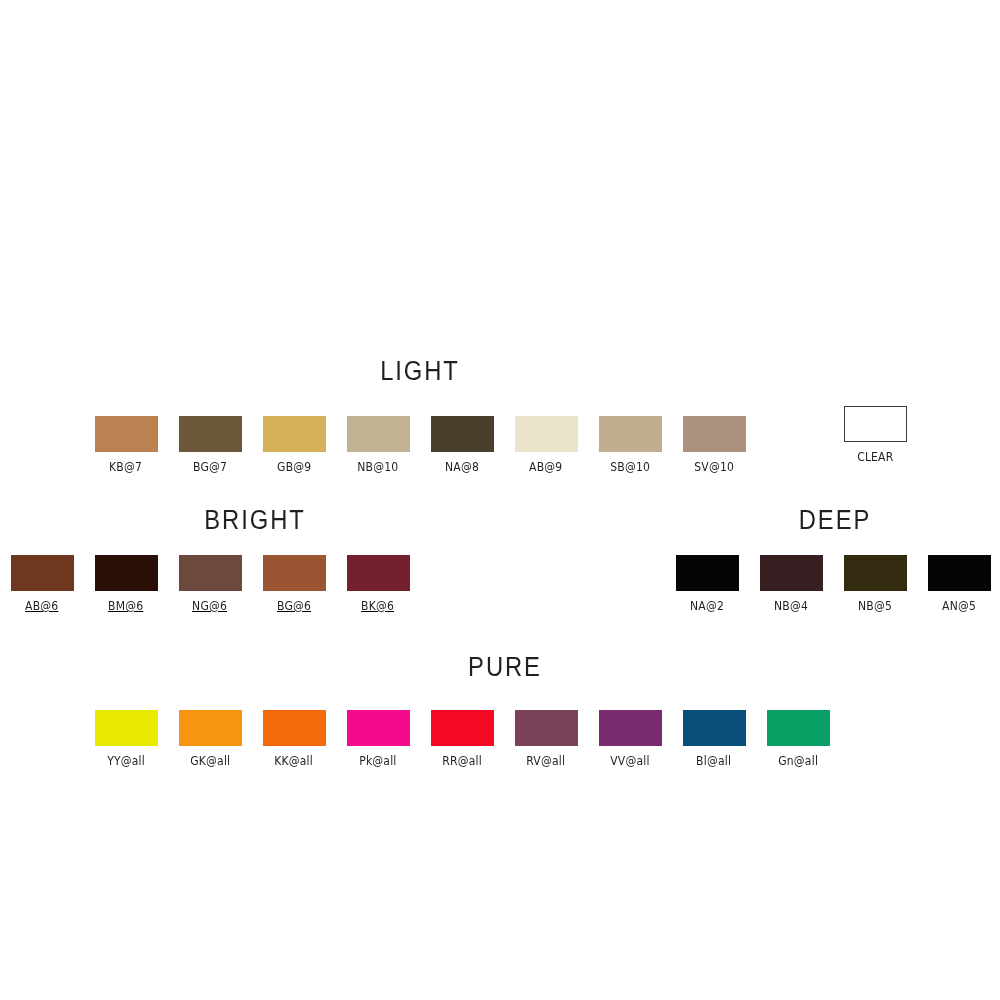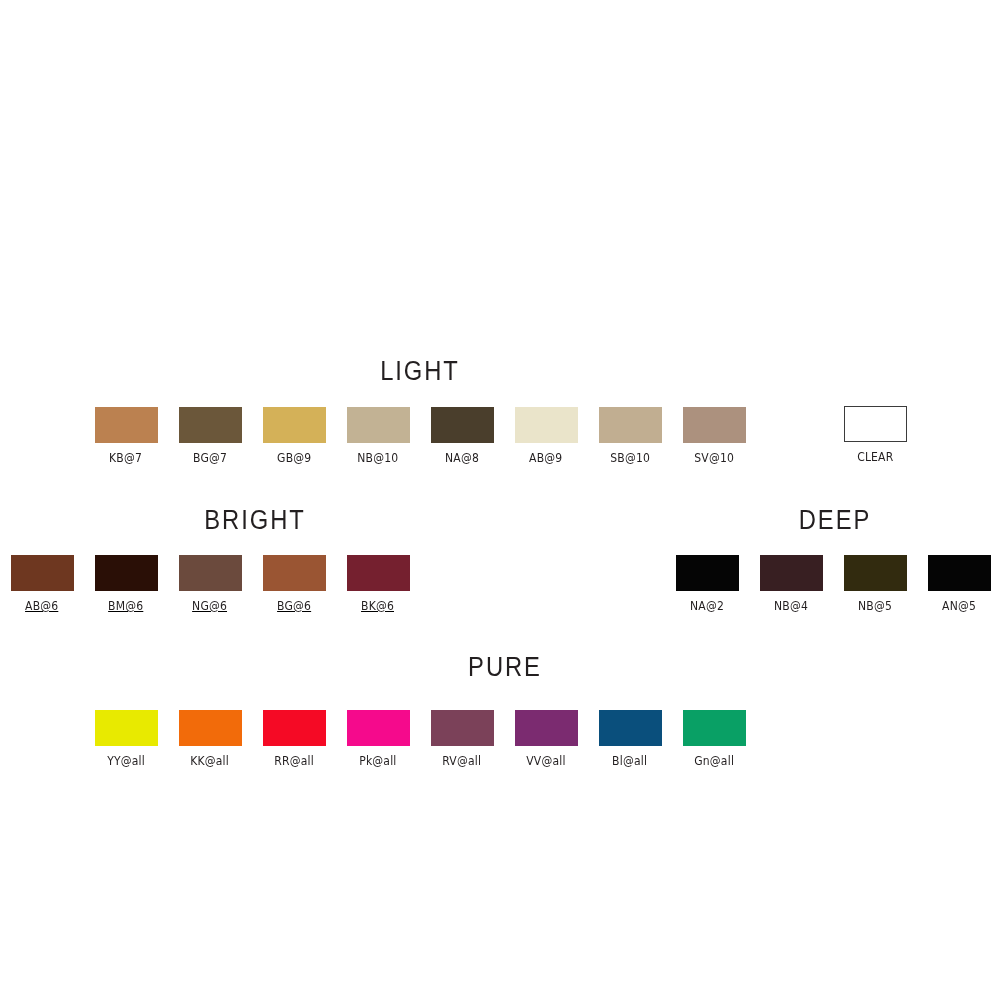--- a/index.html
+++ b/index.html
@@ -63,21 +63,21 @@
     font-size: 11.5px;
     font-weight: 400;
     letter-spacing: 0.2px;
     color: #231f20;
     white-space: nowrap;
     transform: scaleX(0.94);
   }
 
   
   #light-heading  { left: 345px; top: 356px; width: 150px; }
-  #light-row      { left: 84px;  top: 407px; }
+  #light-row      { left: 84px;  top: 416px; }
   #clear-cell     { position: absolute; left: 833px; top: 406px; }
 
   #bright-heading { left: 180px; top: 505px; width: 150px; }
   #bright-row     { left: 0px;   top: 555px; text-decoration: underline; }
 
   #deep-heading   { left: 760px; top: 505px; width: 150px; }
   #deep-row       { left: 665px; top: 555px; }
 
   #pure-heading   { left: 430px; top: 652px; width: 150px; }
   #pure-row       { left: 84px;  top: 710px; }
@@ -176,32 +176,36 @@
     </div>
 
   <div class="section-heading" id="pure-heading">PURE</div>
 
   <div class="swatch-row" id="pure-row">
       <div class="swatch-cell">
         <div class="swatch-chip" style="background: rgb(232, 234, 0);"></div>
         <div class="swatch-label">YY@all</div>
       </div>
       <div class="swatch-cell">
+        <div class="swatch-chip" style="background: rgb(247, 148, 18);"></div>
+        <div class="swatch-label">GK@all</div>
+      </div>
+      <div class="swatch-cell">
         <div class="swatch-chip" style="background: rgb(242, 107, 10);"></div>
         <div class="swatch-label">KK@all</div>
       </div>
       <div class="swatch-cell">
+        <div class="swatch-chip" style="background: rgb(245, 10, 140);"></div>
+        <div class="swatch-label">Pk@all</div>
+      </div>
+      <div class="swatch-cell">
         <div class="swatch-chip" style="background: rgb(245, 10, 37);"></div>
         <div class="swatch-label">RR@all</div>
       </div>
       <div class="swatch-cell">
-        <div class="swatch-chip" style="background: rgb(245, 10, 140);"></div>
-        <div class="swatch-label">Pk@all</div>
-      </div>
-      <div class="swatch-cell">
         <div class="swatch-chip" style="background: rgb(123, 65, 89);"></div>
         <div class="swatch-label">RV@all</div>
       </div>
       <div class="swatch-cell">
         <div class="swatch-chip" style="background: rgb(123, 43, 112);"></div>
         <div class="swatch-label">VV@all</div>
       </div>
       <div class="swatch-cell">
         <div class="swatch-chip" style="background: rgb(10, 79, 124);"></div>
         <div class="swatch-label">Bl@all</div>

